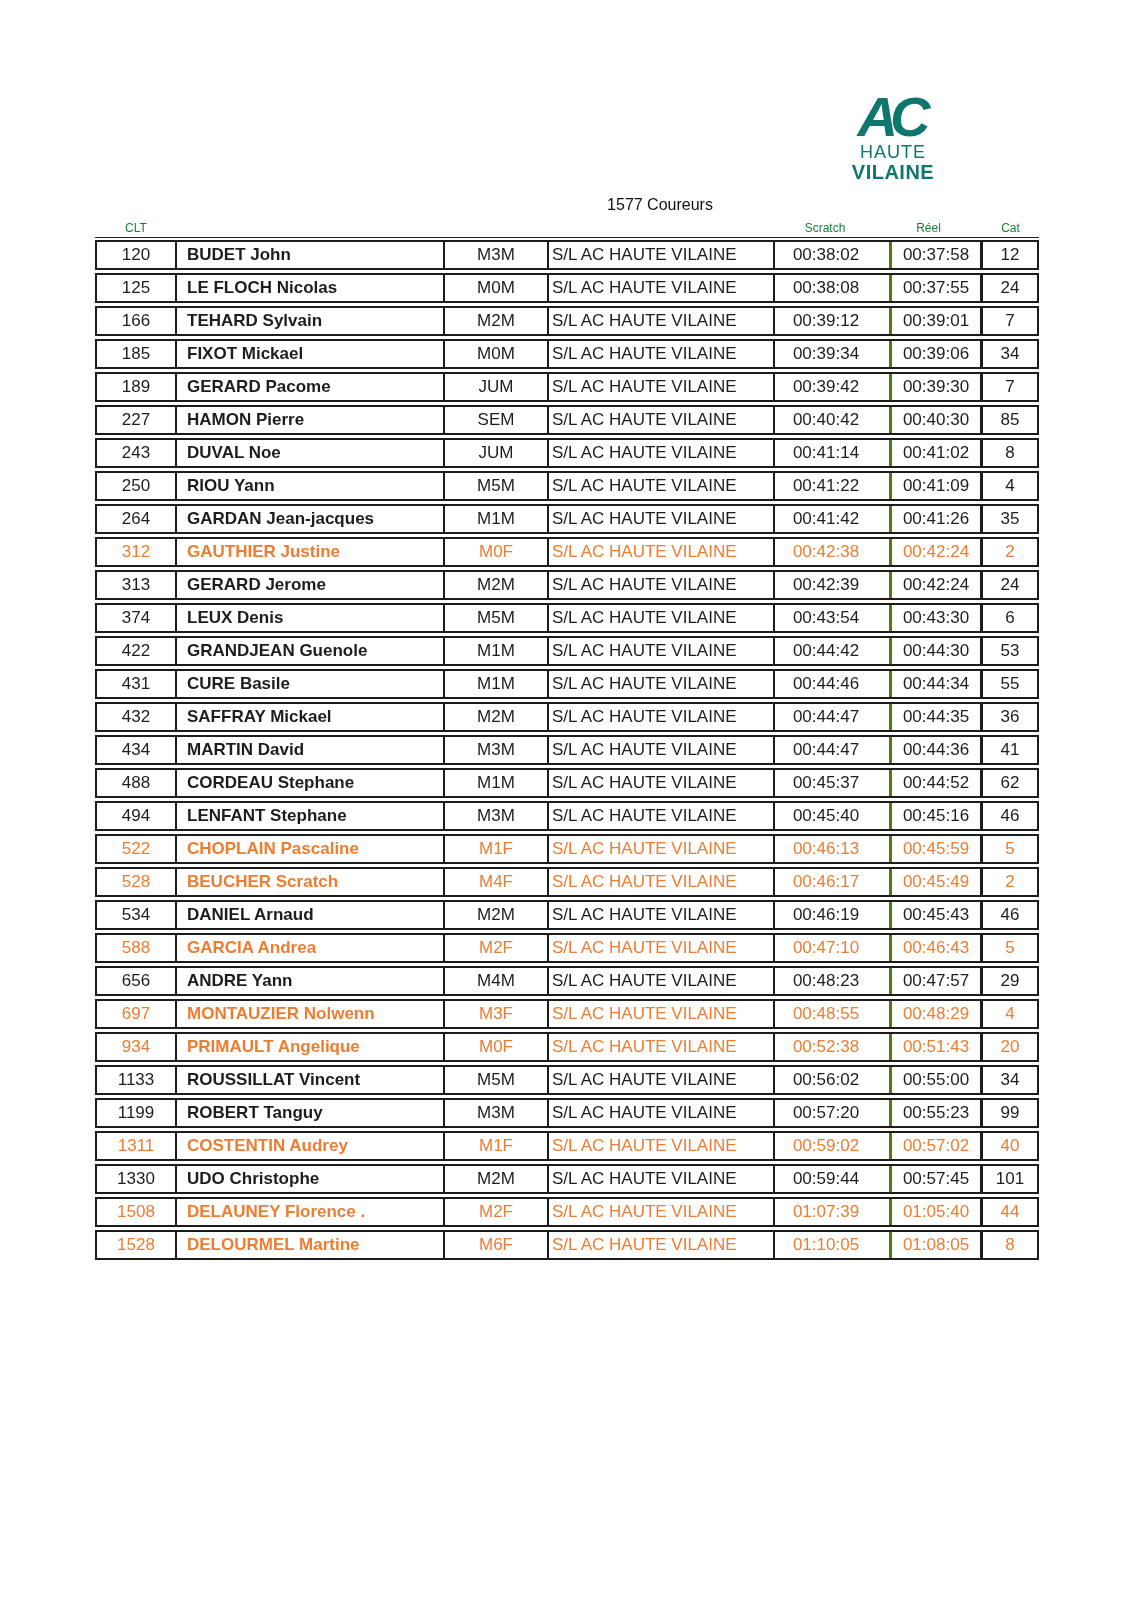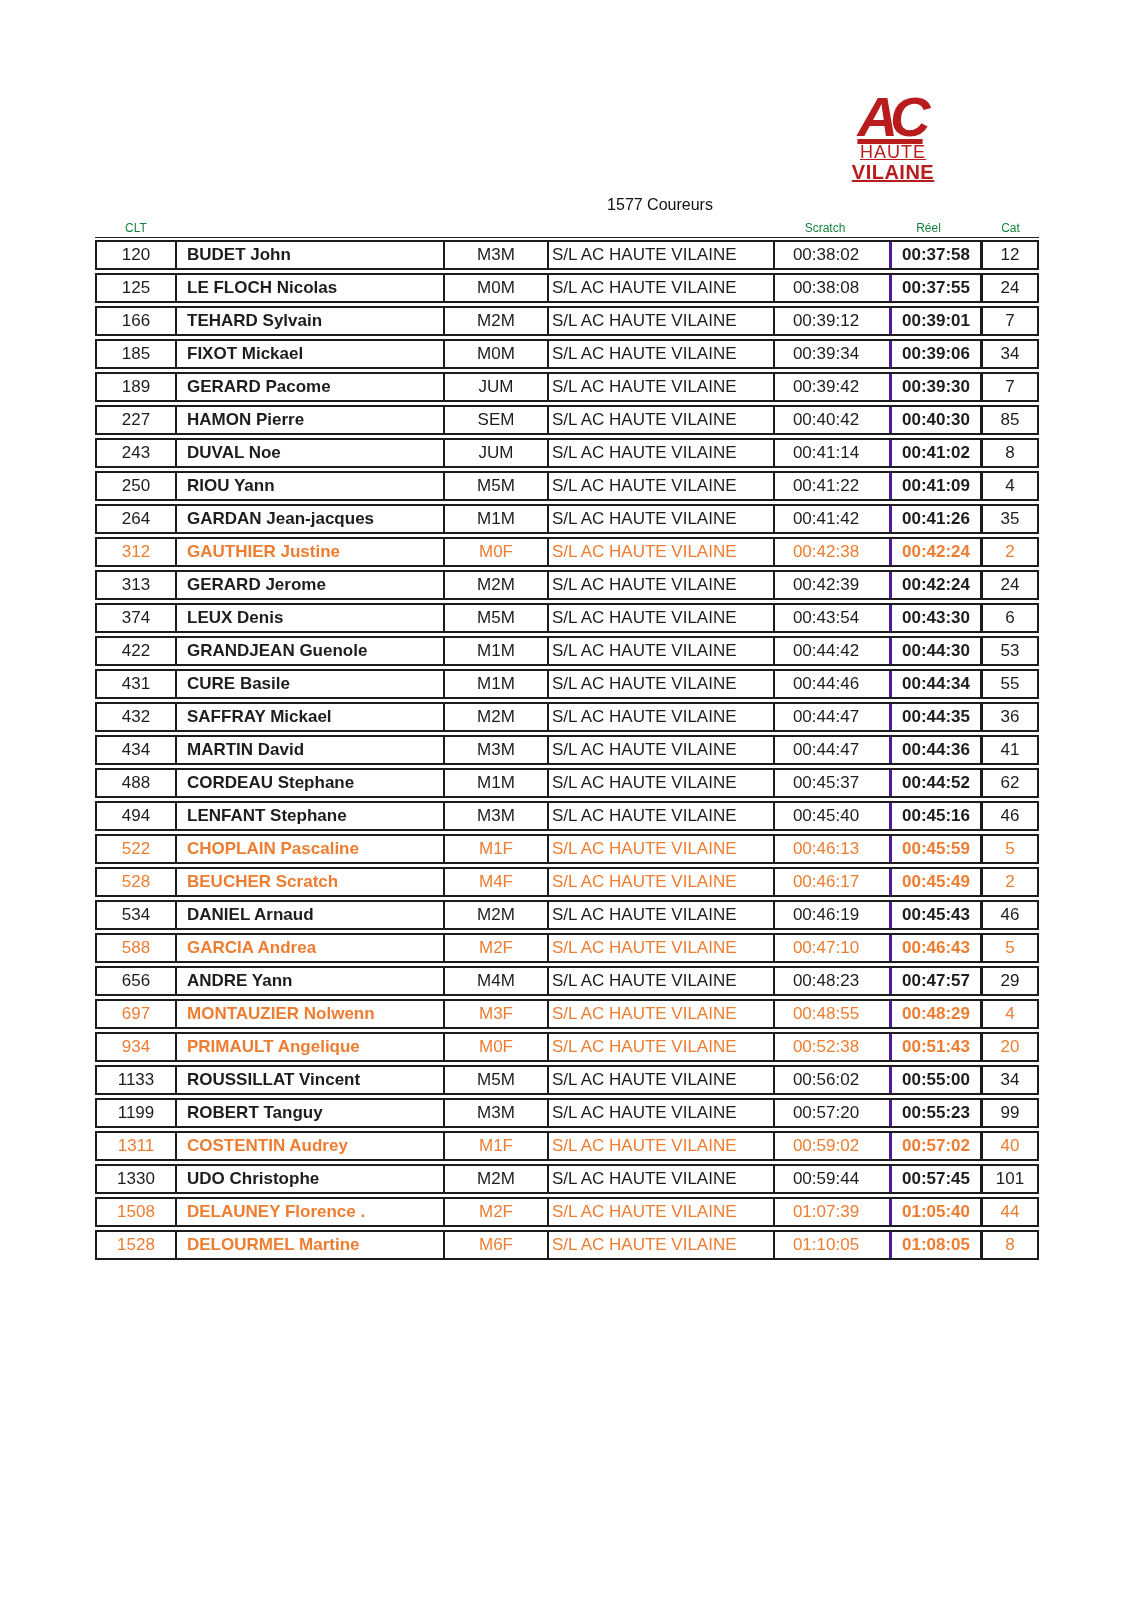--- a/index.html
+++ b/index.html
@@ -4,21 +4,21 @@
 <style>
   * { margin: 0; padding: 0; box-sizing: border-box; }
   html, body { width: 1131px; height: 1600px; background: #ffffff;
     font-family: "Liberation Sans", sans-serif; color: #1d1d1d; }
   .page { position: relative; width: 1131px; height: 1600px; background: #fff; overflow: hidden; }
 
   .title-box { position: absolute; left: 172px; top: 98px; width: 598px; height: 60px;
     border: 2px solid #1c1c1c; display: flex; align-items: center; justify-content: center; }
   .title-box h1 { font-size: 34px; font-weight: 700; letter-spacing: 0px; color: #111; white-space: nowrap; }
 
-  .logo { position: absolute; left: 838px; top: 90px; width: 110px; text-align: center; color: #b91c1c; text-decoration: underline; }
+  .logo { position: absolute; left: 838px; top: 90px; width: 110px; text-align: center; color: #0f766e; }
   .logo-ac { font-size: 56px; font-weight: 800; font-style: italic; letter-spacing: -0.14em;
     line-height: 0.95; padding-right: 6px; }
   .logo-haute { font-size: 18px; font-weight: 400; letter-spacing: 1px; line-height: 1.05; }
   .logo-vilaine { font-size: 20px; font-weight: 800; letter-spacing: 0.5px; line-height: 1.05; }
 
   .runners-count { position: absolute; left: 500px; top: 196px; width: 320px;
     text-align: center; font-size: 16px; color: #111; }
 
   .results { position: absolute; left: 95px; top: 217px; width: 944px; }
   .grid-cols { display: grid; grid-template-columns: 78px 268px 104px 226px 104px 103px 61px; }
@@ -27,21 +27,21 @@
     font-size: 12px; color: #15803d; padding-bottom: 2px; }
 
   .row { display: grid; grid-template-columns: 78px 268px 104px 226px 104px 103px 57px;
     height: 30px; border: 2px solid #1c1c1c; margin-bottom: 3px; background: #fff; }
   .cell { display: flex; align-items: center; justify-content: center;
     font-size: 17px; color: #1d1d1d; border-left: 2px solid #1c1c1c;
     white-space: nowrap; overflow: hidden; }
   .cell.clt { border-left: none; }
   .cell.name { justify-content: flex-start; padding-left: 10px; font-weight: 700; }
   .cell.club { justify-content: flex-start; padding-left: 3px; }
-  .cell.reel { border-left: 3px solid #4c1d95; font-weight: 700; margin-left: 12px; }
+  .cell.reel { border-left: 3px solid #4d7c0f; font-weight: 400; margin-left: 12px; }
   .cell.catpos { border-left: 3px solid #1c1c1c; }
   .row.hl .cell { color: var(--hl, #ED7D31); }
 </style>
 </head>
 <body>
 
 <div class="page">
 
 
   <div class="logo">

